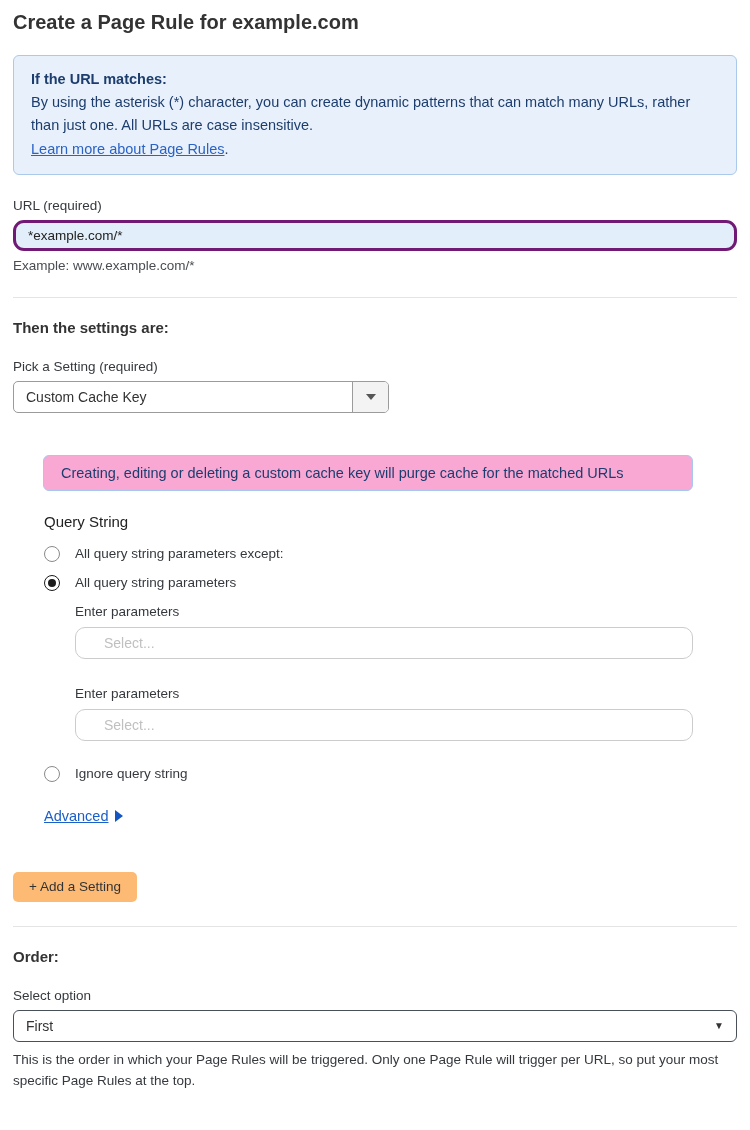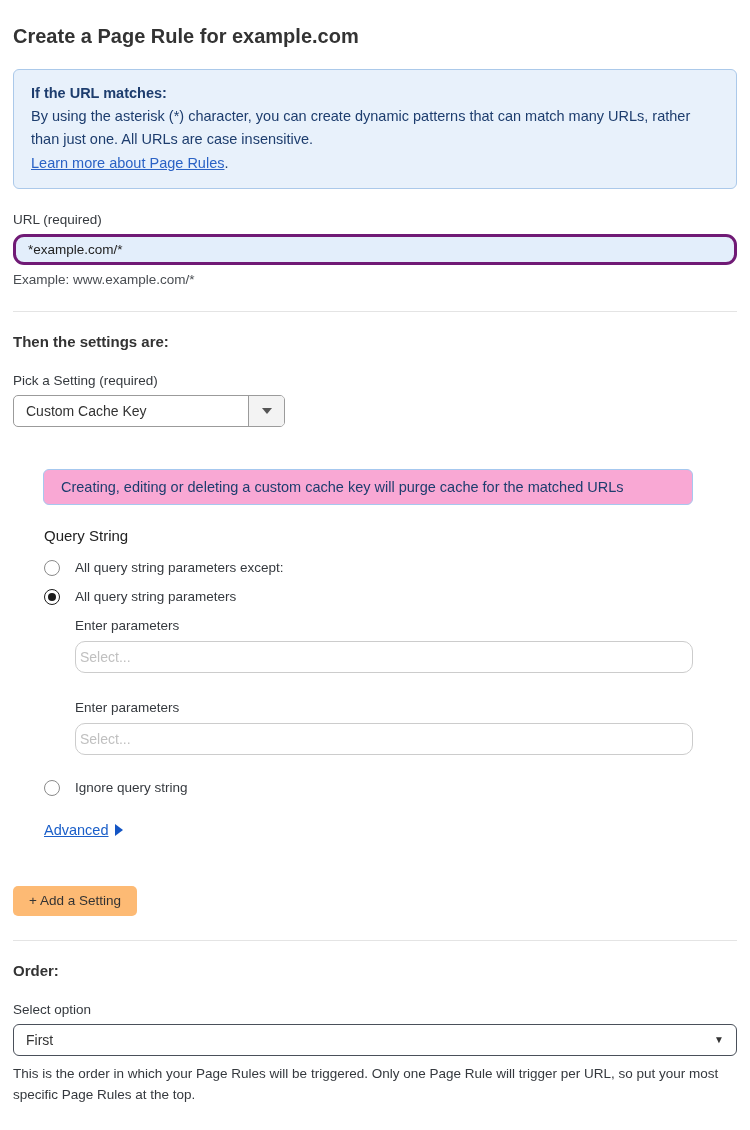--- a/index.html
+++ b/index.html
@@ -11,21 +11,21 @@
     color: #35393e;
     -webkit-font-smoothing: antialiased;
   }
   .container { padding: 0 13px; }
 
   
   .page-title {
     font-size: 20px;
     font-weight: 700;
     color: #333;
-    margin: 25px 0 21px 0;
+    margin: 11px 0 21px 0;
   }
 
   
   .info-box {
     background: #e8f1fb;
     border: 1px solid #abc9ea;
     border-radius: 6px;
     padding: 12px 17px 13px 17px;
     font-size: 14.5px;
     line-height: 1.6;
@@ -71,21 +71,21 @@
 
   .section-heading {
     font-size: 15px;
     font-weight: 700;
     color: #333;
     margin: 21px 0 0 0;
   }
 
   
   .setting-picker {
-    width: 272px;
+    width: 376px;
     height: 32px;
     border: 1px solid #9b9b9b;
     border-radius: 5px;
     display: flex;
     align-items: stretch;
     background: #fff;
     cursor: pointer;
     overflow: hidden;
   }
   .setting-picker .picker-value {
@@ -153,21 +153,21 @@
   }
   .radio-label { font-size: 13.5px; color: #35393e; }
 
   .option-body { margin: 2px 0 16px 31px; }
   .sub-label { font-size: 13.5px; color: #35393e; margin-bottom: 8px; }
   .param-input {
     width: 100%;
     height: 32px;
     border: 1px solid #ccc;
     border-radius: 10px;
-    padding: 0 4px;
+    padding: 0 28px;
     font-family: "Liberation Sans", sans-serif;
     font-size: 14px;
     color: #333;
     outline: none;
   }
   .param-input::placeholder { color: #c0c0c0; }
   .spacer-sm { height: 9px; }
 
   .advanced-row {
     margin-top: 26px;

